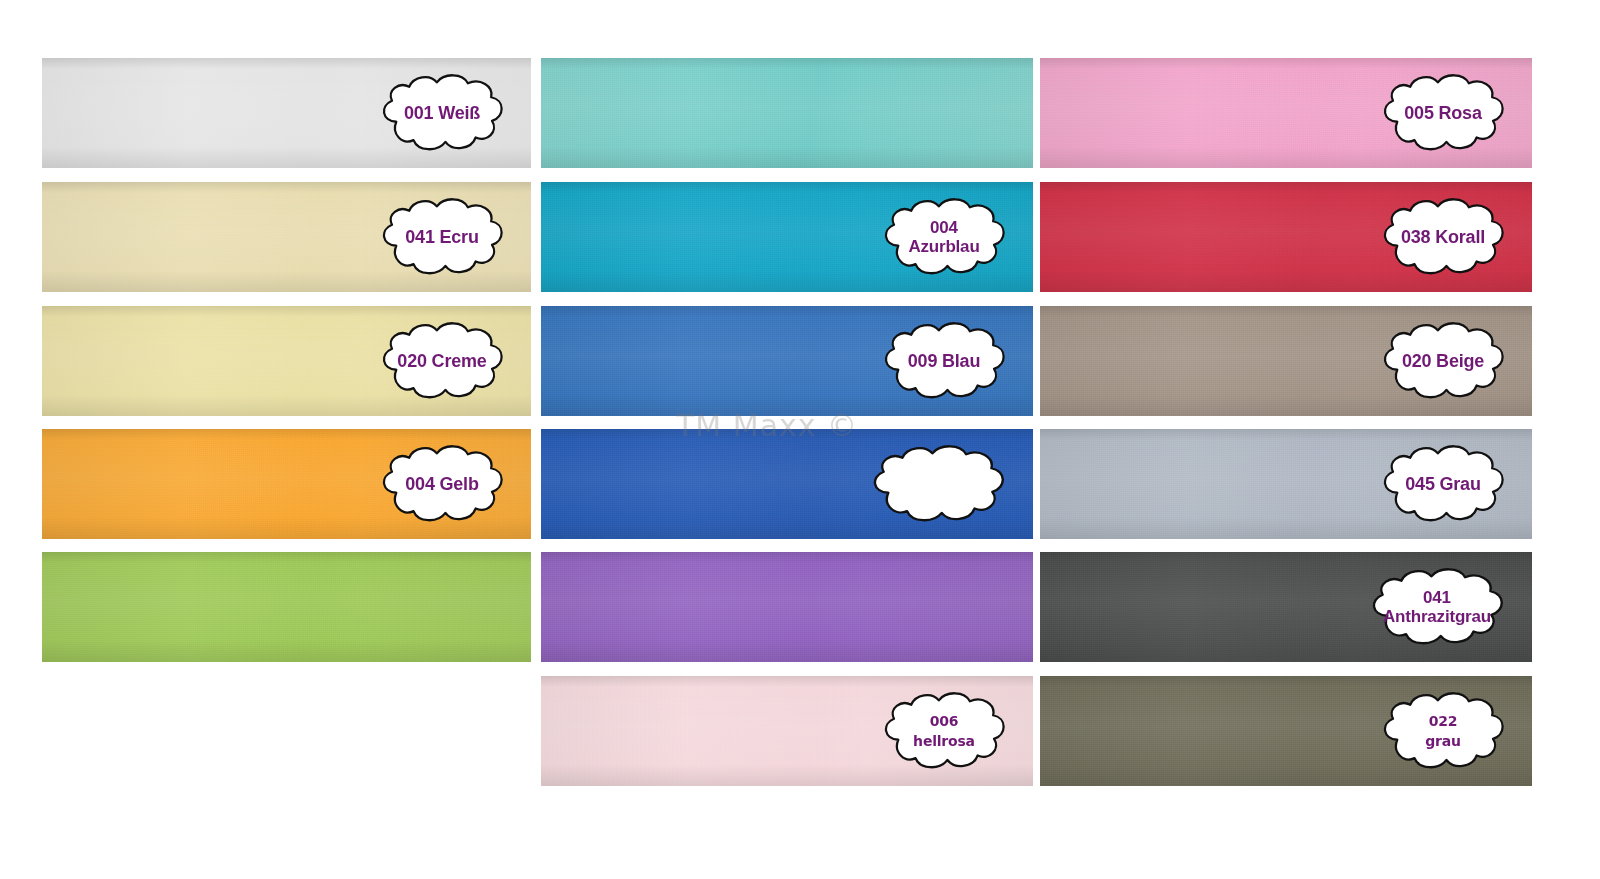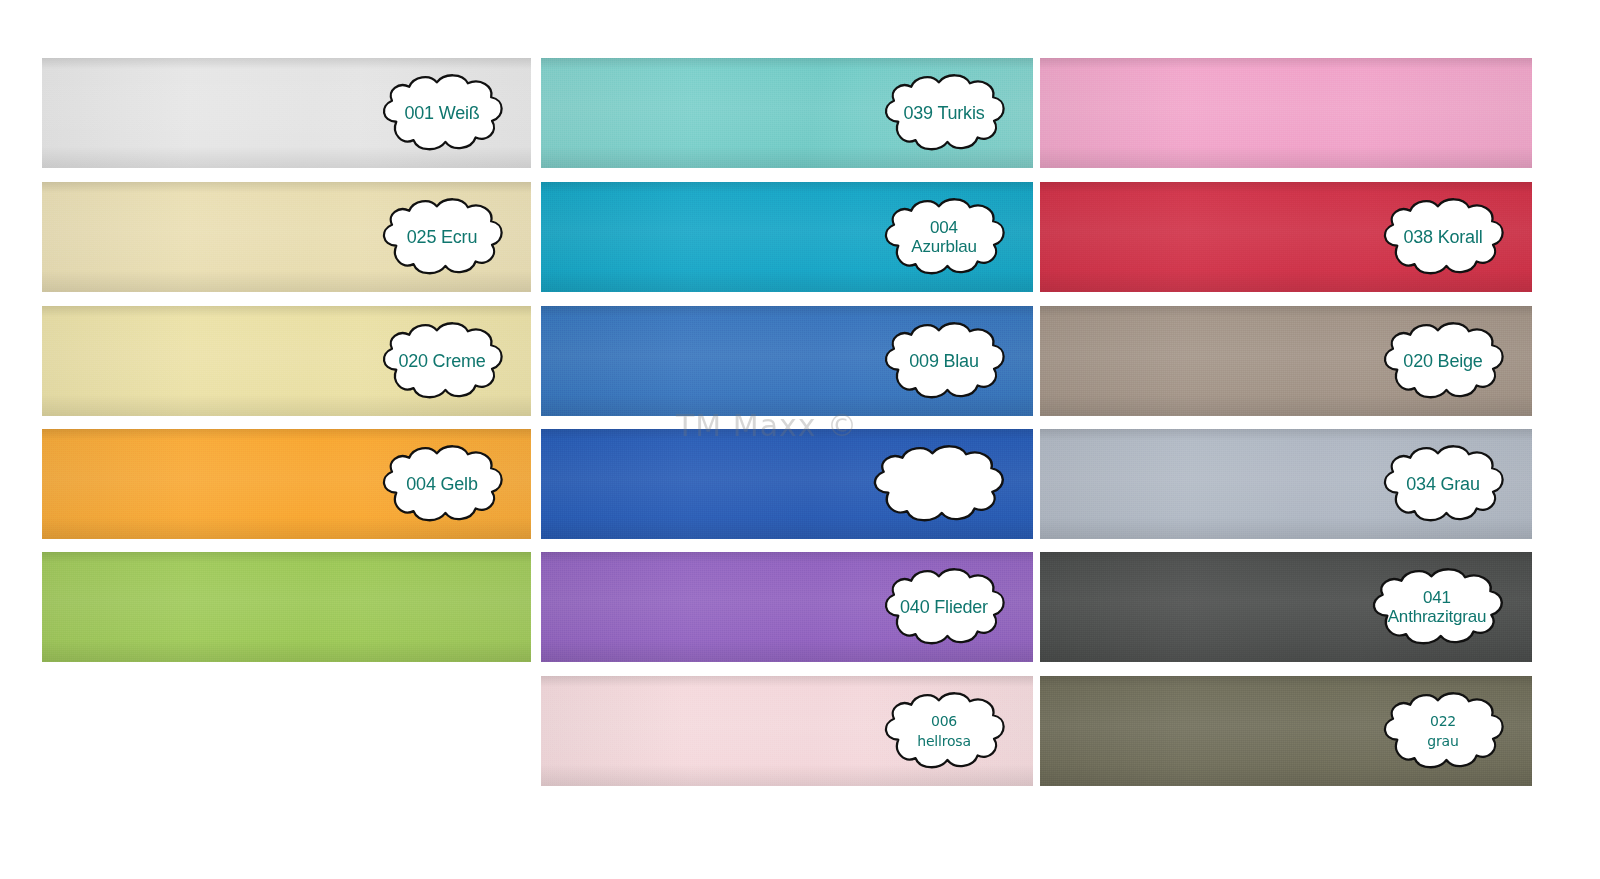--- a/index.html
+++ b/index.html
@@ -50,24 +50,24 @@
     width:138px;height:84px;
   }
   .cloud.wide{ width:150px; }
   .cloud svg{ position:absolute;left:0;top:0;width:100%;height:100%; display:block;}
   .cloud .txt{
     position:absolute;
     left:0;right:0;top:50%;
     transform:translateY(-50%);
     text-align:center;
     font-family:"Liberation Sans", sans-serif;
-    font-weight:normal;
+    font-weight:bold;
     font-size:18px;
     line-height:19px;
-    color:#0f766e;
+    color:#701a75;
     letter-spacing:-0.2px;
     white-space:pre-line;
     padding:0 6px;
     box-sizing:border-box;
   }
   .cloud.two .txt{ font-size:17px; line-height:19px; }
   .cloud.alt .txt{ font-family:"DejaVu Sans", sans-serif; font-size:14px; line-height:20px;}
 
   #watermark{
     position:absolute;
@@ -120,21 +120,21 @@
              C16 22, 30 12, 42 18
              C47 6, 66 3, 74 13
              C82 2, 104 2, 110 14
              C124 8, 140 17, 137 30
              C153 33, 153 52, 138 57
              C146 69, 132 82, 119 76
              C114 90, 92 92, 84 81
              C75 93, 52 92, 47 79
              C34 85, 21 72, 27 58 Z" fill="#ffffff" stroke="#111111" stroke-width="2.6" stroke-linejoin="round"></path>
   </svg>
-      <div class="txt">025 Ecru</div>
+      <div class="txt">041 Ecru</div>
     </div>
     <div class="swatch" style="left: 42px; top: 306px; width: 489px; height: 110px;">
       <div class="fill" style="background: linear-gradient(100deg, rgb(238, 228, 171) 0%, rgb(233, 223, 162) 55%, rgb(238, 228, 171) 100%);"></div>
       <div class="tex"></div>
       <div class="shade"></div>
       <div class="glosh"></div>
     </div>
     <div class="cloud" style="width: 138px; height: 84px; left: 373px; top: 319px;">
       <svg viewBox="0 0 160 96" preserveAspectRatio="none" aria-hidden="true">
     <path d="M27 58
@@ -178,36 +178,20 @@
       <div class="tex"></div>
       <div class="shade"></div>
       <div class="glosh"></div>
     </div>
     <div class="swatch" style="left: 541px; top: 58px; width: 492px; height: 110px;">
       <div class="fill" style="background: linear-gradient(100deg, rgb(134, 214, 208) 0%, rgb(110, 201, 196) 55%, rgb(134, 214, 208) 100%);"></div>
       <div class="tex"></div>
       <div class="shade"></div>
       <div class="glosh"></div>
     </div>
-    <div class="cloud" style="width: 138px; height: 84px; left: 875px; top: 71px;">
-      <svg viewBox="0 0 160 96" preserveAspectRatio="none" aria-hidden="true">
-    <path d="M27 58
-             C10 57, 8 40, 22 34
-             C16 22, 30 12, 42 18
-             C47 6, 66 3, 74 13
-             C82 2, 104 2, 110 14
-             C124 8, 140 17, 137 30
-             C153 33, 153 52, 138 57
-             C146 69, 132 82, 119 76
-             C114 90, 92 92, 84 81
-             C75 93, 52 92, 47 79
-             C34 85, 21 72, 27 58 Z" fill="#ffffff" stroke="#111111" stroke-width="2.6" stroke-linejoin="round"></path>
-  </svg>
-      <div class="txt">039 Turkis</div>
-    </div>
     <div class="swatch" style="left: 541px; top: 182px; width: 492px; height: 110px;">
       <div class="fill" style="background: linear-gradient(100deg, rgb(24, 168, 200) 0%, rgb(18, 162, 196) 55%, rgb(24, 168, 200) 100%);"></div>
       <div class="tex"></div>
       <div class="shade"></div>
       <div class="glosh"></div>
     </div>
     <div class="cloud two" style="width: 138px; height: 84px; left: 875px; top: 195px;">
       <svg viewBox="0 0 160 96" preserveAspectRatio="none" aria-hidden="true">
     <path d="M27 58
              C10 57, 8 40, 22 34
@@ -266,36 +250,20 @@
              C75 93, 52 92, 47 79
              C34 85, 21 72, 27 58 Z" fill="#ffffff" stroke="#111111" stroke-width="2.6" stroke-linejoin="round"></path>
   </svg>
     </div>
     <div class="swatch" style="left: 541px; top: 552px; width: 492px; height: 110px;">
       <div class="fill" style="background: linear-gradient(100deg, rgb(149, 103, 195) 0%, rgb(141, 94, 189) 55%, rgb(149, 103, 195) 100%);"></div>
       <div class="tex"></div>
       <div class="shade"></div>
       <div class="glosh"></div>
     </div>
-    <div class="cloud" style="width: 138px; height: 84px; left: 875px; top: 565px;">
-      <svg viewBox="0 0 160 96" preserveAspectRatio="none" aria-hidden="true">
-    <path d="M27 58
-             C10 57, 8 40, 22 34
-             C16 22, 30 12, 42 18
-             C47 6, 66 3, 74 13
-             C82 2, 104 2, 110 14
-             C124 8, 140 17, 137 30
-             C153 33, 153 52, 138 57
-             C146 69, 132 82, 119 76
-             C114 90, 92 92, 84 81
-             C75 93, 52 92, 47 79
-             C34 85, 21 72, 27 58 Z" fill="#ffffff" stroke="#111111" stroke-width="2.6" stroke-linejoin="round"></path>
-  </svg>
-      <div class="txt">040 Flieder</div>
-    </div>
     <div class="swatch" style="left: 541px; top: 676px; width: 492px; height: 110px;">
       <div class="fill" style="background: linear-gradient(100deg, rgb(247, 221, 224) 0%, rgb(243, 214, 218) 55%, rgb(247, 221, 224) 100%);"></div>
       <div class="tex"></div>
       <div class="shade"></div>
       <div class="glosh"></div>
     </div>
     <div class="cloud two alt" style="width: 138px; height: 84px; left: 875px; top: 689px;">
       <svg viewBox="0 0 160 96" preserveAspectRatio="none" aria-hidden="true">
     <path d="M27 58
              C10 57, 8 40, 22 34
@@ -311,20 +279,36 @@
   </svg>
       <div class="txt">006
 hellrosa</div>
     </div>
     <div class="swatch" style="left: 1040px; top: 58px; width: 492px; height: 110px;">
       <div class="fill" style="background: linear-gradient(100deg, rgb(243, 169, 205) 0%, rgb(240, 160, 199) 55%, rgb(243, 169, 205) 100%);"></div>
       <div class="tex"></div>
       <div class="shade"></div>
       <div class="glosh"></div>
     </div>
+    <div class="cloud" style="width: 138px; height: 84px; left: 1374px; top: 71px;">
+      <svg viewBox="0 0 160 96" preserveAspectRatio="none" aria-hidden="true">
+    <path d="M27 58
+             C10 57, 8 40, 22 34
+             C16 22, 30 12, 42 18
+             C47 6, 66 3, 74 13
+             C82 2, 104 2, 110 14
+             C124 8, 140 17, 137 30
+             C153 33, 153 52, 138 57
+             C146 69, 132 82, 119 76
+             C114 90, 92 92, 84 81
+             C75 93, 52 92, 47 79
+             C34 85, 21 72, 27 58 Z" fill="#ffffff" stroke="#111111" stroke-width="2.6" stroke-linejoin="round"></path>
+  </svg>
+      <div class="txt">005 Rosa</div>
+    </div>
     <div class="swatch" style="left: 1040px; top: 182px; width: 492px; height: 110px;">
       <div class="fill" style="background: linear-gradient(100deg, rgb(212, 52, 74) 0%, rgb(205, 45, 68) 55%, rgb(212, 52, 74) 100%);"></div>
       <div class="tex"></div>
       <div class="shade"></div>
       <div class="glosh"></div>
     </div>
     <div class="cloud" style="width: 138px; height: 84px; left: 1374px; top: 195px;">
       <svg viewBox="0 0 160 96" preserveAspectRatio="none" aria-hidden="true">
     <path d="M27 58
              C10 57, 8 40, 22 34
@@ -375,21 +359,21 @@
              C16 22, 30 12, 42 18
              C47 6, 66 3, 74 13
              C82 2, 104 2, 110 14
              C124 8, 140 17, 137 30
              C153 33, 153 52, 138 57
              C146 69, 132 82, 119 76
              C114 90, 92 92, 84 81
              C75 93, 52 92, 47 79
              C34 85, 21 72, 27 58 Z" fill="#ffffff" stroke="#111111" stroke-width="2.6" stroke-linejoin="round"></path>
   </svg>
-      <div class="txt">034 Grau</div>
+      <div class="txt">045 Grau</div>
     </div>
     <div class="swatch" style="left: 1040px; top: 552px; width: 492px; height: 110px;">
       <div class="fill" style="background: linear-gradient(100deg, rgb(78, 80, 79) 0%, rgb(72, 74, 73) 55%, rgb(78, 80, 79) 100%);"></div>
       <div class="tex"></div>
       <div class="shade"></div>
       <div class="glosh"></div>
     </div>
     <div class="cloud two wide" style="width: 150px; height: 84px; left: 1362px; top: 565px;">
       <svg viewBox="0 0 160 96" preserveAspectRatio="none" aria-hidden="true">
     <path d="M27 58

